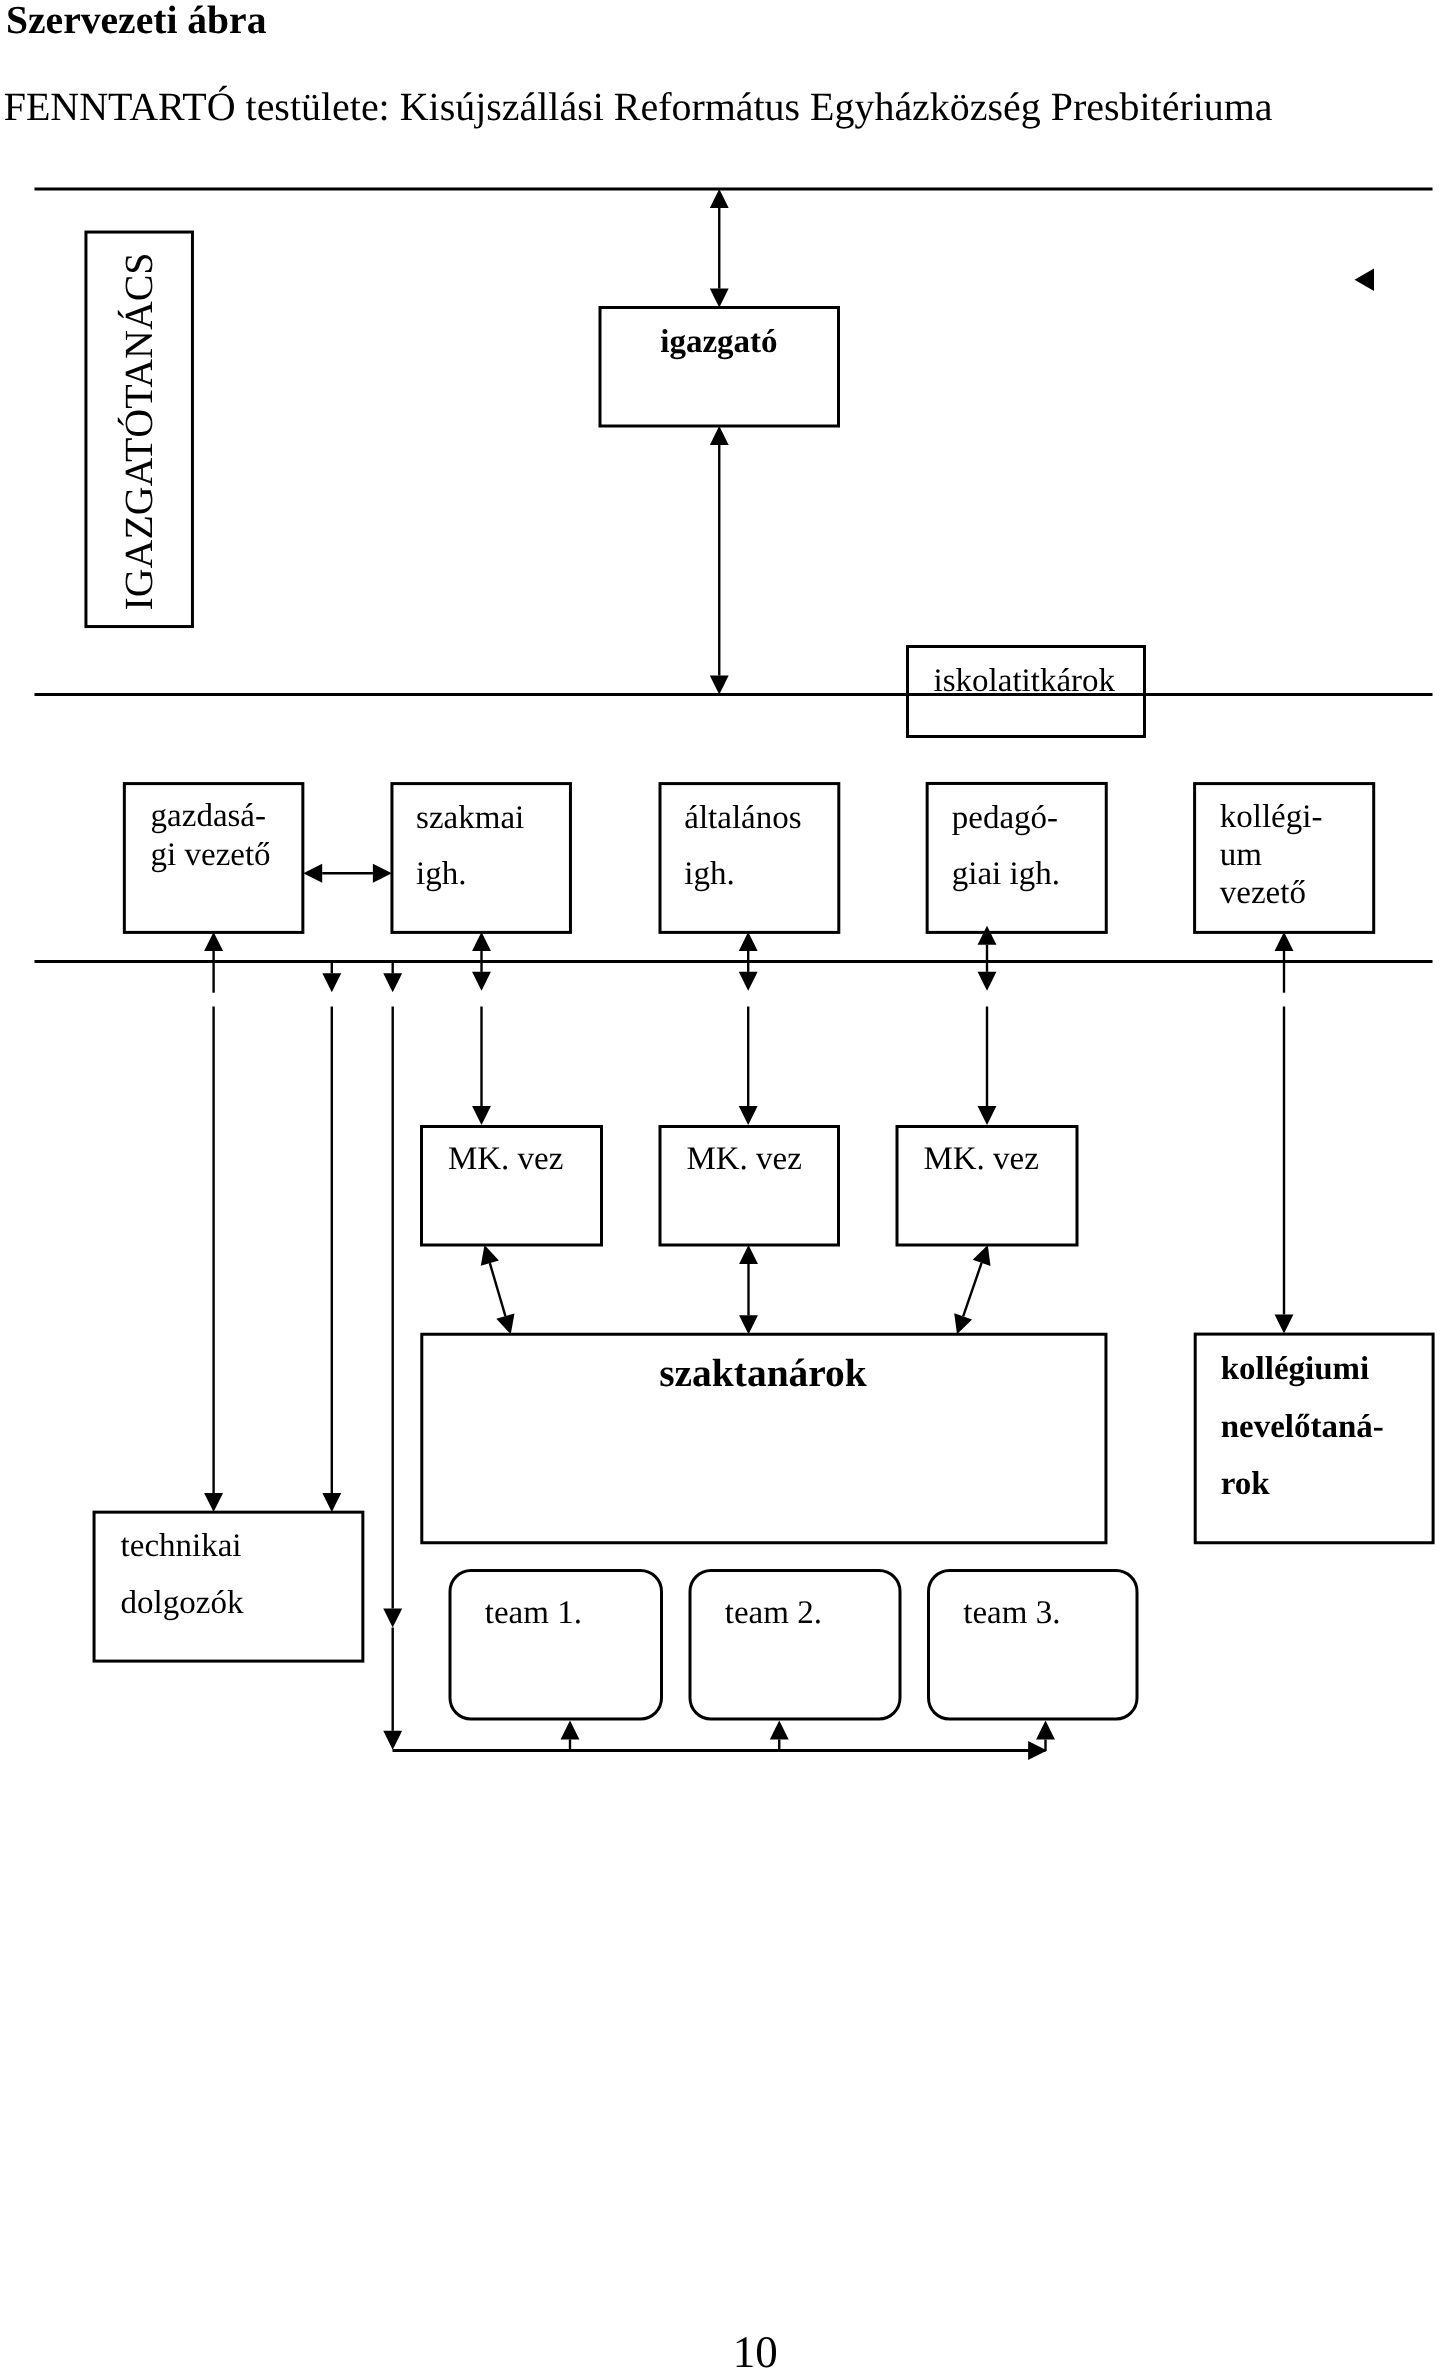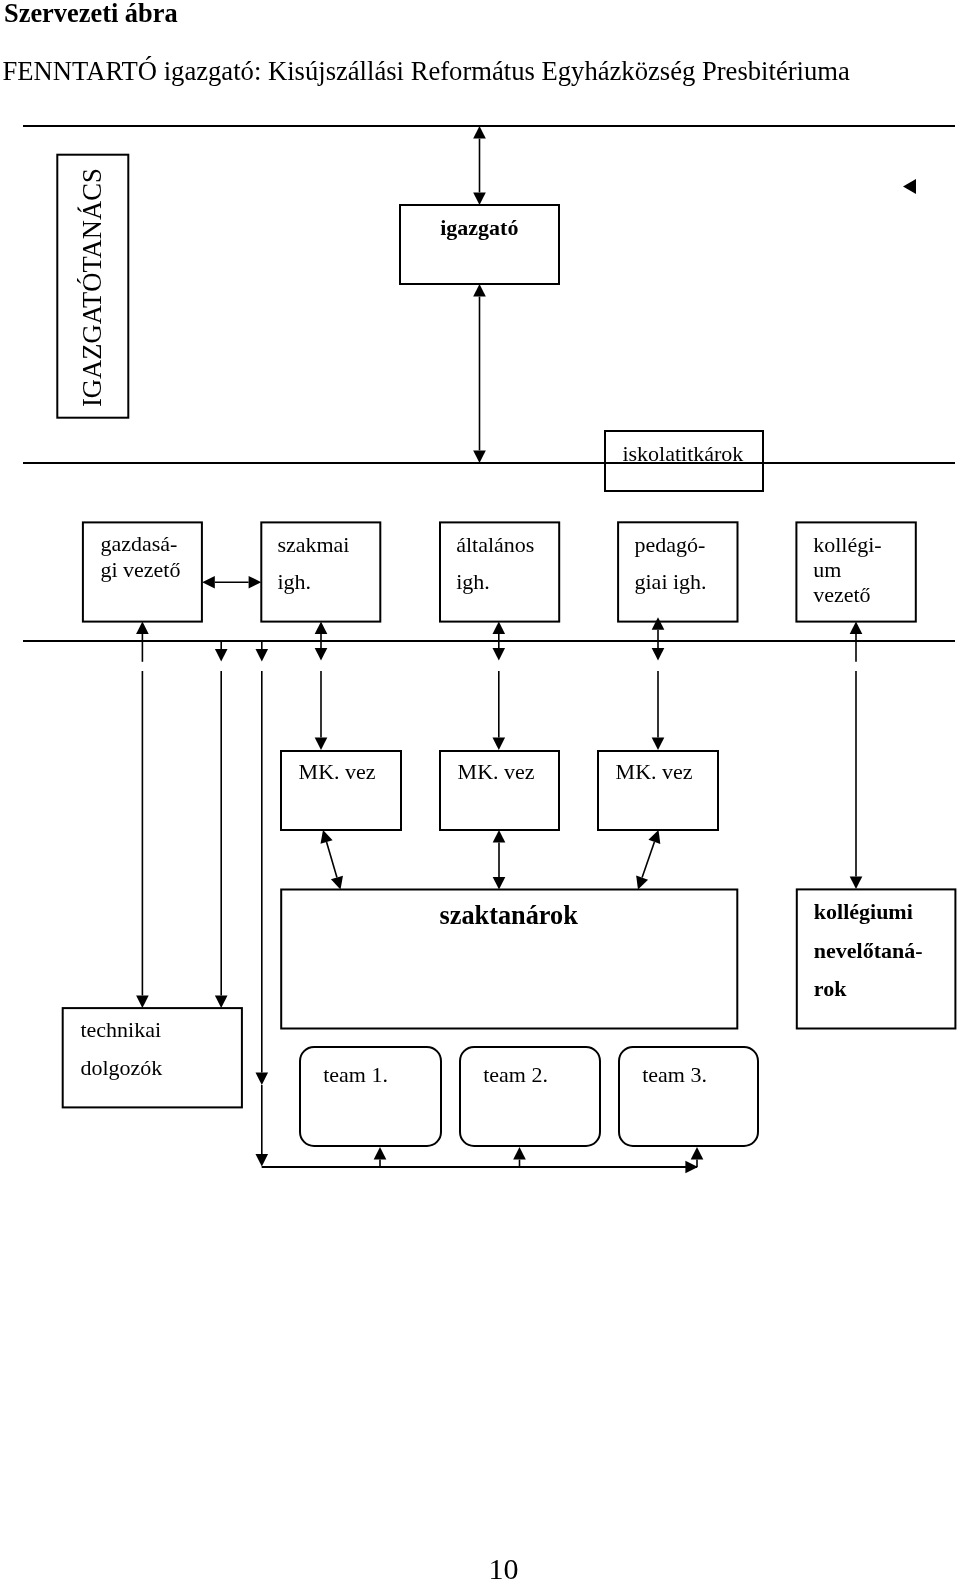--- a/index.html
+++ b/index.html
@@ -14,21 +14,21 @@
   .cn{stroke:#000;stroke-width:1.6;fill:none;}
   .ah{fill:#000;stroke:none;}
   text{font-family:"Liberation Serif",serif;fill:#000;font-size:23px;}
   text.b{font-weight:bold;}
 </style>
 </head>
 <body>
 
 <div id="page">
   <div class="hdr1">Szervezeti ábra</div>
-  <div class="hdr2">FENNTARTÓ igazgató: Kisújszállási Református Egyházközség Presbitériuma</div>
+  <div class="hdr2">FENNTARTÓ testülete: Kisújszállási Református Egyházközség Presbitériuma</div>
 
   <svg id="chart" width="960" height="1582" viewBox="0 0 960 1582">
     <g id="boxes">
         <g>
           <rect class="bx" x="57.3" y="154.7" width="71" height="263"></rect>
           <text x="101" y="407" transform="rotate(-90 101 407)" style="font-size: 26.6px;">IGAZGATÓTANÁCS</text>
         </g>
         <g>
           <rect class="bx" x="400" y="205" width="159" height="79"></rect>
           <text x="440.2" y="234.8" class="b" style="font-size: 22px;">igazgató</text>

